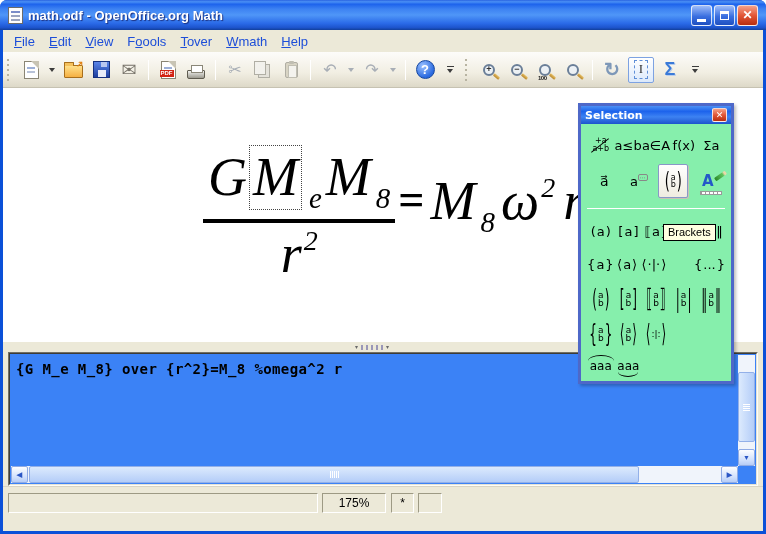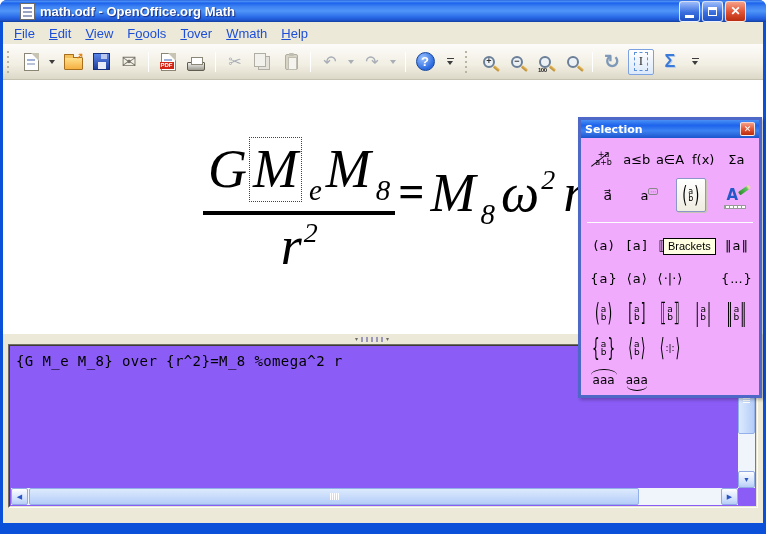--- a/index.html
+++ b/index.html
@@ -2,21 +2,21 @@
 <html><head>
 <meta charset="utf-8">
 <style>
   * { margin:0; padding:0; box-sizing:border-box; }
   html,body { width:766px; height:534px; overflow:hidden; background:#fff;
               font-family:"Liberation Sans", sans-serif; }
   .window { position:absolute; inset:0; width:766px; height:534px;
             background:#0b50d8; padding:0 3px 3px; border-radius:7px 7px 0 0; }
 
   
-  .titlebar { height:22px; margin:0 -3px; display:flex; align-items:center; padding:0 20px;
+  .titlebar { height:30px; margin:0 -3px; display:flex; align-items:center; padding:0 8px;
       border-radius:7px 7px 0 0;
       background:linear-gradient(180deg,#2a63e0 0%,#4a90f5 6%,#1d63ec 14%,#3d82f2 30%,#4f96f8 50%,#2a6ae8 78%,#1d54cc 92%,#123f9b 100%); }
   .doc-icon { width:15px; height:17px; background:#fdfdfd; border:1px solid #6b6b6b; position:relative; margin-right:5px; }
   .doc-icon::before { content:""; position:absolute; left:2px; top:3px; width:9px; height:2px;
       background:#7a8cc8; box-shadow:0 4px 0 #9aa4c0, 0 8px 0 #9aa4c0; }
   .title-text { color:#fff; font-weight:bold; font-size:13px; text-shadow:1px 1px 1px #1a2f80; flex:1; }
   .tb-btns { display:flex; gap:2px; }
   .tbtn { width:21px; height:21px; border-radius:3px; border:1px solid #ffffffcc;
       display:flex; align-items:center; justify-content:center; }
   .tbtn.blue { background:linear-gradient(180deg,#9dbcfa,#3a6fe0 55%,#1e4fc0); }
@@ -101,22 +101,22 @@
   .eq { font-style:normal; font-weight:bold; font-size:46px; margin:0 3px; position:relative; top:-4px; }
   .rhs .it { margin-left:3px; }
 
   
   .splitter { height:11px; background:#ece9d8; border-top:1px solid #fff; position:relative; }
   .split-grip { position:absolute; left:352px; top:2px; display:flex; align-items:center; gap:3px; }
   .split-grip .d { width:2px; height:5px; background:#9a97b8; }
   .split-grip .a { font-size:6px; color:#6a6a6a; line-height:1; }
 
   
-  .editor-frame { margin:0 5px; height:164px; position:relative;
-      border:1px solid; border-color:#716f64 #fdfdf8 #fdfdf8 #716f64; background:#8b5cf6; }
+  .editor-frame { margin:0 5px; height:134px; position:relative;
+      border:1px solid; border-color:#716f64 #fdfdf8 #fdfdf8 #716f64; background:#3b82f6;font-weight:bold; }
   .editor-frame::before { content:""; position:absolute; inset:0; border:1px solid; border-color:#3d3c36 #e6e3d4 #e6e3d4 #3d3c36; pointer-events:none; }
   .cmd-text { position:absolute; left:7px; top:8px; font-family:"DejaVu Sans Mono", monospace;
       font-size:14px; letter-spacing:0.4px; color:#000; white-space:pre; }
   .vscroll { position:absolute; right:2px; top:2px; bottom:19px; width:17px; background:#f0f4fb; }
   .hscroll { position:absolute; left:2px; right:19px; bottom:2px; height:17px; background:#f0f4fb; }
   .sbtn { position:absolute; width:17px; height:17px; border:1px solid #90abe4; border-radius:2px;
       background:linear-gradient(180deg,#fdfeff,#cfdffc 70%,#b7cdf6); color:#2b57c5; font-size:7px;
       display:flex; align-items:center; justify-content:center; }
   .hthumb { position:absolute; left:18px; top:0; width:610px; height:17px; border:1px solid #93b0e8; border-radius:2px;
       background:linear-gradient(180deg,#dceafd,#b4cdf8); display:flex; align-items:center; justify-content:center; gap:1px; }
@@ -124,22 +124,22 @@
       background:linear-gradient(90deg,#dceafd,#b4cdf8); display:flex; flex-direction:column; align-items:center; justify-content:center; gap:1px; }
   .hthumb i { width:1px; height:7px; background:#89a7dd; border-right:1px solid #fff; }
   .vthumb i { height:1px; width:7px; background:#89a7dd; border-bottom:1px solid #fff; }
 
   
   .statusbar { height:32px; position:relative; border-top:1px solid #d8d4c4; }
   .sfield { position:absolute; top:6px; height:20px; border:1px solid; border-color:#9d9a84 #fff #fff #9d9a84;
       font-size:12px; display:flex; align-items:center; justify-content:center; color:#000; }
 
   
-  .palette { position:absolute; left:578px; top:117px; width:184px; height:281px; z-index:20;
-      border:3px solid #4e68c8; background:#f0abfc; box-shadow:2px 2px 3px #00000040;
+  .palette { position:absolute; left:578px; top:103px; width:156px; height:281px; z-index:20;
+      border:3px solid #4e68c8; background:#86efac; box-shadow:2px 2px 3px #00000040;
       font-family:"DejaVu Sans", sans-serif; }
   .pal-title { height:18px; display:flex; align-items:center; padding:0 4px;
       background:linear-gradient(180deg,#4a90f5,#1d63ec 30%,#3d82f2 60%,#1d54cc); }
   .pal-title-text { color:#fff; font-weight:bold; font-size:11px; flex:1; }
   .pal-close { width:15px; height:14px; border:1px solid #ffffffcc; border-radius:2px;
       background:linear-gradient(180deg,#f4a088,#e25738 50%,#b92d0e); color:#fff; font-size:9px;
       font-weight:bold; display:flex; align-items:center; justify-content:center; line-height:1; }
   .pal-body { position:relative; padding:6px 3px 0; }
   .cat-row { display:flex; align-items:center; padding:0 3px; height:30px; }
   .cat-row2 { height:42px; }
@@ -358,20 +358,26 @@
             <i></i>
             <i></i>
             <i></i>
             <i></i>
             <i></i>
           </div>
         <div class="sbtn" style="right:0; top:0">▶</div>
       </div>
     </div>
 
+    <div class="statusbar">
+      <div class="sfield" style="left:5px; width:310px"></div>
+      <div class="sfield" style="left:319px; width:64px">175%</div>
+      <div class="sfield" style="left:388px; width:23px">*</div>
+      <div class="sfield" style="left:415px; width:24px"></div>
+    </div>
   </div>
 
   <div class="palette">
     <div class="pal-title">
       <span class="pal-title-text">Selection</span>
       <div class="pal-close">
           <span>✕</span>
         </div>
     </div>
     <div class="pal-body">

